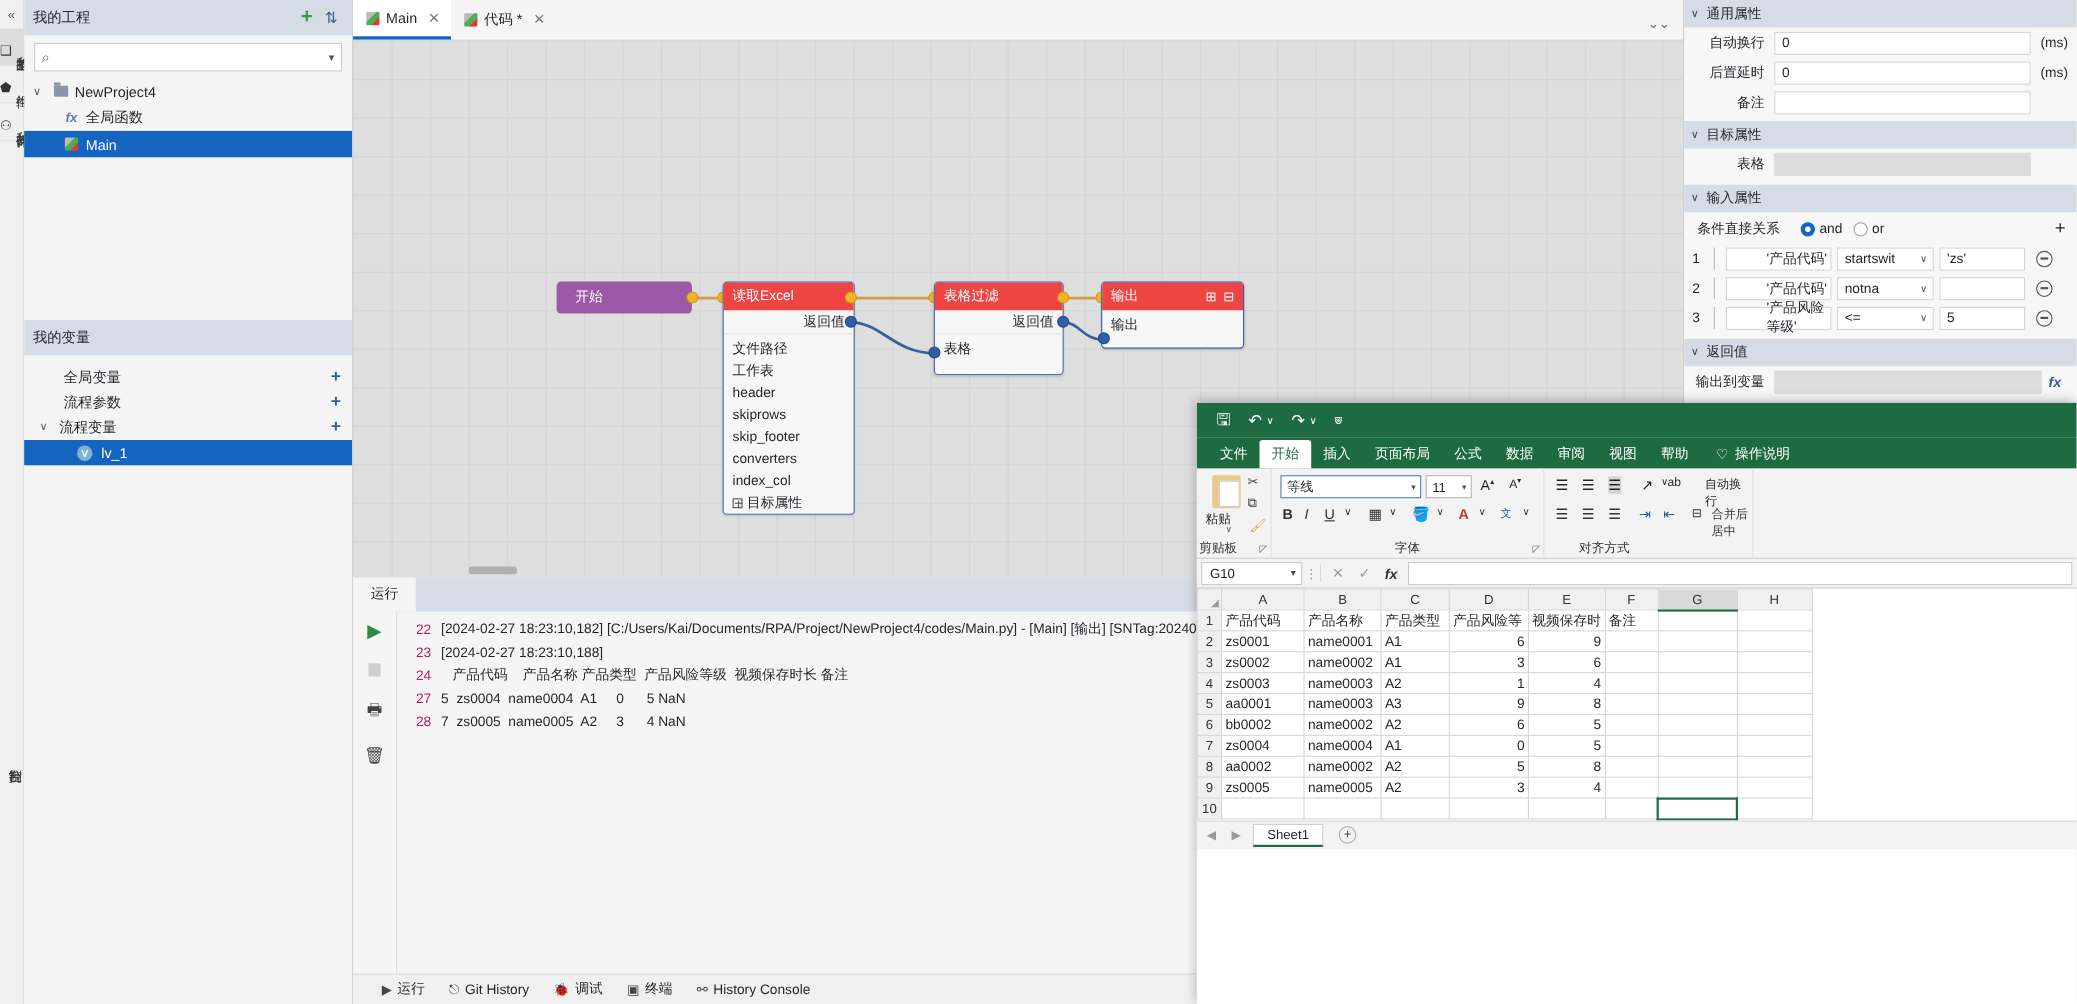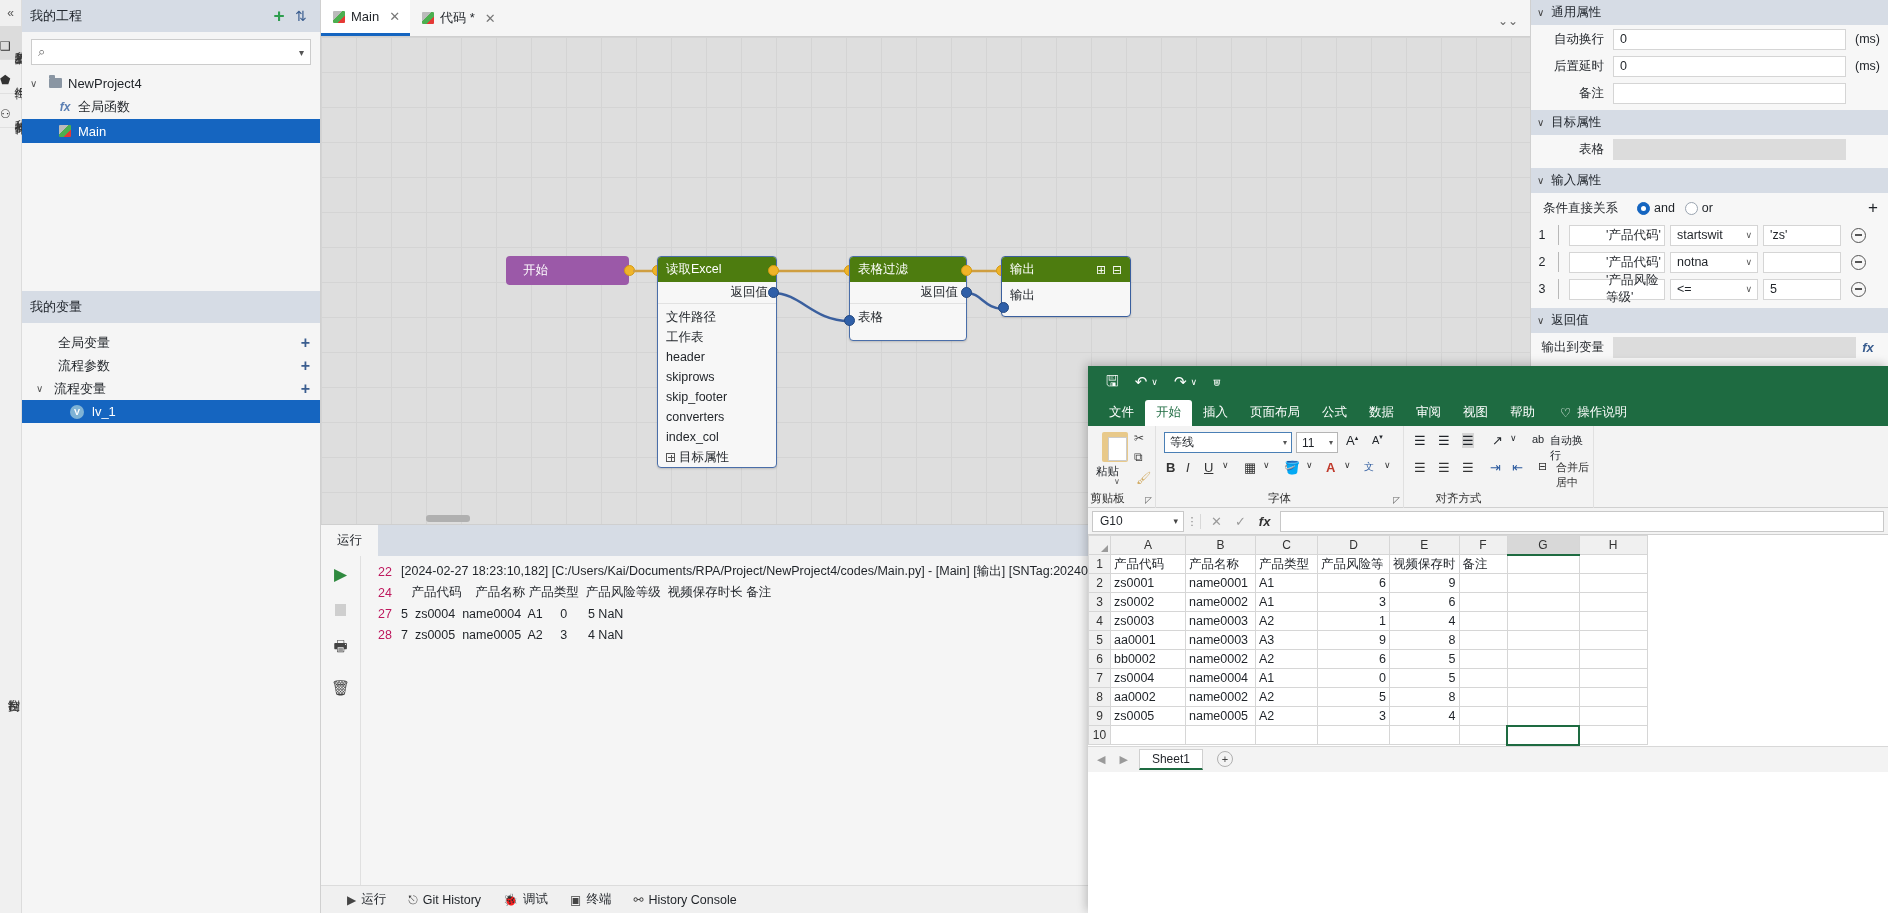--- a/index.html
+++ b/index.html
@@ -110,21 +110,21 @@
     background-size: 35px 35px;
     overflow: hidden;
   }
   .node { position: absolute; }
   .node-start {
     width: 123px; height: 29px; background: #9b59a8; border-radius: 4px;
     color: #fff; display: flex; align-items: center; padding-left: 17px; font-size: 12.5px;
   }
   .nbox { border: 1px solid #4a6ea9; border-radius: 4px; background: #f7f7f7; box-shadow: 0 1px 2px rgba(0,0,0,.15); }
   .nhdr {
-    background: #4d7c0f; color: #fff; height: 25px; display: flex; align-items: center;
+    background: #ef4444; color: #fff; height: 25px; display: flex; align-items: center;
     padding: 0 8px; font-size: 12.5px; border-radius: 3px 3px 0 0;
   }
   .nhdr .spacer { flex: 1; }
   .nhdr .hico { font-size: 12px; opacity: .95; margin-left: 6px; }
   .nrow {
     height: 20px; display: flex; align-items: center; font-size: 12.5px;
     padding: 0 8px; color: #1f2328;
   }
   .nrow.out { justify-content: flex-end; border-bottom: 1px solid #e2e2e2; height: 22px; }
   .nparams { padding-top: 3px; }
@@ -476,20 +476,24 @@
       <div class="console-rail">
         <span class="cr-ico cr-play">▶</span>
         <span class="cr-stop"></span>
         <span class="cr-ico">🖶</span>
         <span class="cr-ico">🗑</span>
       </div>
       <div class="log">
         <div class="logline">
             <span class="ln">22</span>
             <span class="tx">[2024-02-27 18:23:10,182] [C:/Users/Kai/Documents/RPA/Project/NewProject4/codes/Main.py] - [Main] [输出] [SNTag:20240227164823398226] []</span>
+          </div>
+        <div class="logline">
+            <span class="ln">23</span>
+            <span class="tx">[2024-02-27 18:23:10,188]</span>
           </div>
         <div class="logline">
             <span class="ln">24</span>
             <span class="tx">   产品代码    产品名称 产品类型  产品风险等级  视频保存时长 备注</span>
           </div>
         <div class="logline">
             <span class="ln">27</span>
             <span class="tx">5  zs0004  name0004  A1     0      5 NaN</span>
           </div>
         <div class="logline">
@@ -678,21 +682,21 @@
         <span class="gname">字体</span>
         <span class="gcorner">◸</span>
       </div>
 
       <div class="rgroup g-align">
         <span class="fbtn" style="left:10px">☰</span>
         <span class="fbtn" style="left:34px">☰</span>
         <span class="fbtn" style="left:58px; background:#d6d6d6">☰</span>
         <span class="fbtn" style="left:88px">↗</span>
         <span class="fbtn" style="left:106px; font-size:9px">∨</span>
-        <span class="fbtn" style="left:128px; font-size:11px">ab</span>
+        <span class="fbtn" style="left:112px; font-size:11px">ab</span>
         <span class="fbtn" style="left:146px; font-size:11px">自动换行</span>
         <span class="frow2" style="left:10px">☰</span>
         <span class="frow2" style="left:34px">☰</span>
         <span class="frow2" style="left:58px">☰</span>
         <span class="frow2" style="left:86px; color:#2c5a9e">⇥</span>
         <span class="frow2" style="left:108px; color:#2c5a9e">⇤</span>
         <span class="frow2" style="left:134px; font-size:11px">⊟</span>
         <span class="frow2" style="left:152px; font-size:11px">合并后居中</span>
         <span class="gname" style="left:-40px">对齐方式</span>
       </div>

